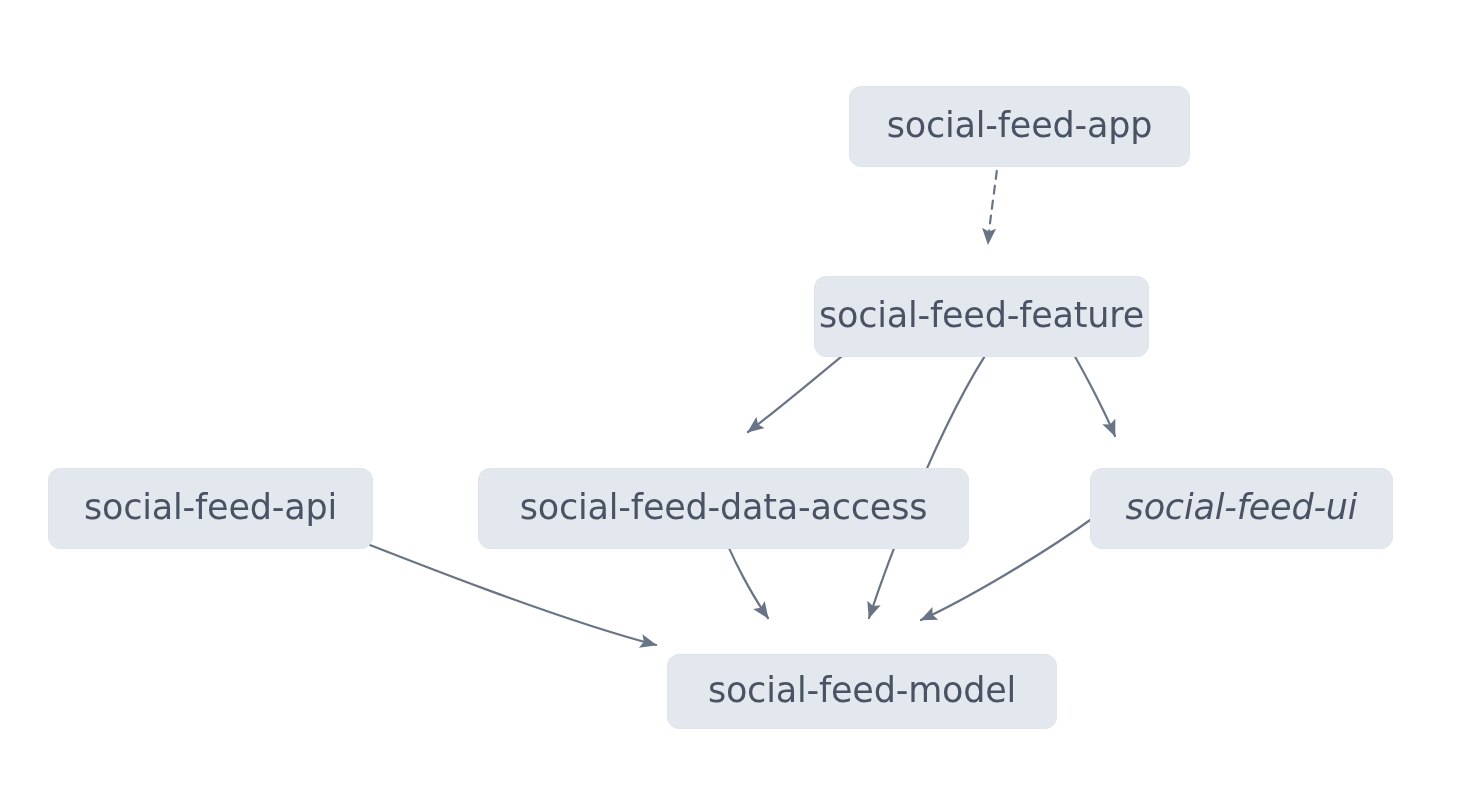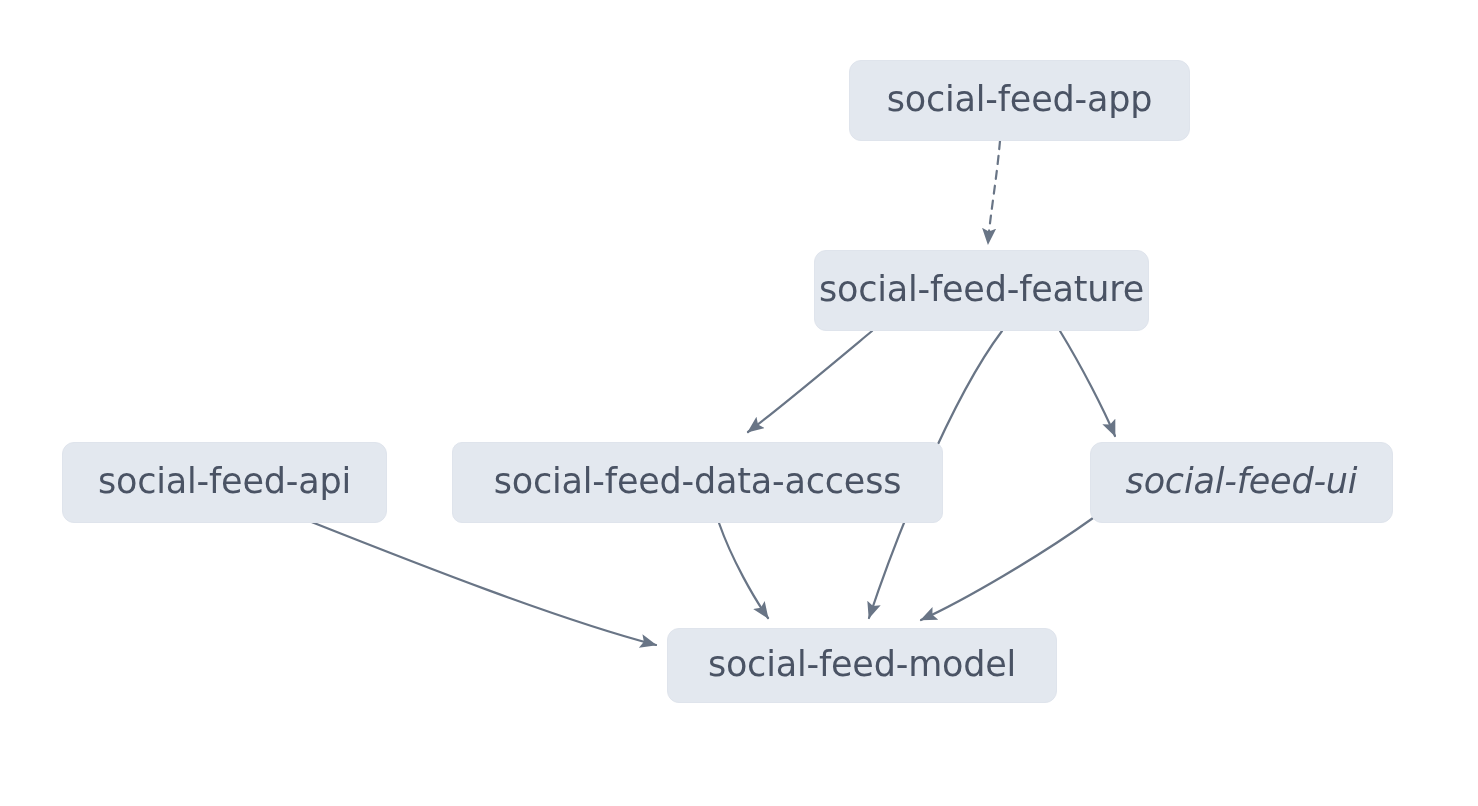--- a/index.html
+++ b/index.html
@@ -36,20 +36,21 @@
     display: flex;
     align-items: center;
     justify-content: center;
     color: #4a5364;
     font-size: 35px;
     font-weight: 400;
     letter-spacing: -0.2px;
     white-space: nowrap;
     user-select: none;
     z-index: 2;
+    margin-top: 26px;
   }
   .node-label {
     display: block;
     line-height: 1;
     padding-bottom: 2px;
   }
 </style>
 </head>
 <body style="background: rgb(255, 255, 255);">
 
@@ -72,24 +73,24 @@
       </g>
   </svg>
 
   <div id="node-group">
       <div class="node" style="left: 849px; top: 60px; width: 341px; height: 81px; background: rgb(227, 232, 239); border-color: rgb(223, 228, 236); color: rgb(74, 83, 100);">
         <span class="node-label">social-feed-app</span>
       </div>
       <div class="node" style="left: 814px; top: 250px; width: 335px; height: 81px; background: rgb(227, 232, 239); border-color: rgb(223, 228, 236); color: rgb(74, 83, 100);">
         <span class="node-label">social-feed-feature</span>
       </div>
-      <div class="node" style="left: 62px; top: 442px; width: 325px; height: 81px; background: rgb(227, 232, 239); border-color: rgb(223, 228, 236); color: rgb(74, 83, 100);">
+      <div class="node" style="left: 48px; top: 442px; width: 325px; height: 81px; background: rgb(227, 232, 239); border-color: rgb(223, 228, 236); color: rgb(74, 83, 100);">
         <span class="node-label">social-feed-api</span>
       </div>
-      <div class="node" style="left: 452px; top: 442px; width: 491px; height: 81px; background: rgb(227, 232, 239); border-color: rgb(223, 228, 236); color: rgb(74, 83, 100); border-radius: 10px;">
+      <div class="node" style="left: 478px; top: 442px; width: 491px; height: 81px; background: rgb(227, 232, 239); border-color: rgb(223, 228, 236); color: rgb(74, 83, 100);">
         <span class="node-label">social-feed-data-access</span>
       </div>
       <div class="node" style="left: 1090px; top: 442px; width: 303px; height: 81px; background: rgb(227, 232, 239); border-color: rgb(223, 228, 236); color: rgb(74, 83, 100); font-style: italic;">
         <span class="node-label">social-feed-ui</span>
       </div>
       <div class="node" style="left: 667px; top: 628px; width: 390px; height: 75px; background: rgb(227, 232, 239); border-color: rgb(223, 228, 236); color: rgb(74, 83, 100);">
         <span class="node-label">social-feed-model</span>
       </div>
     </div>
 

